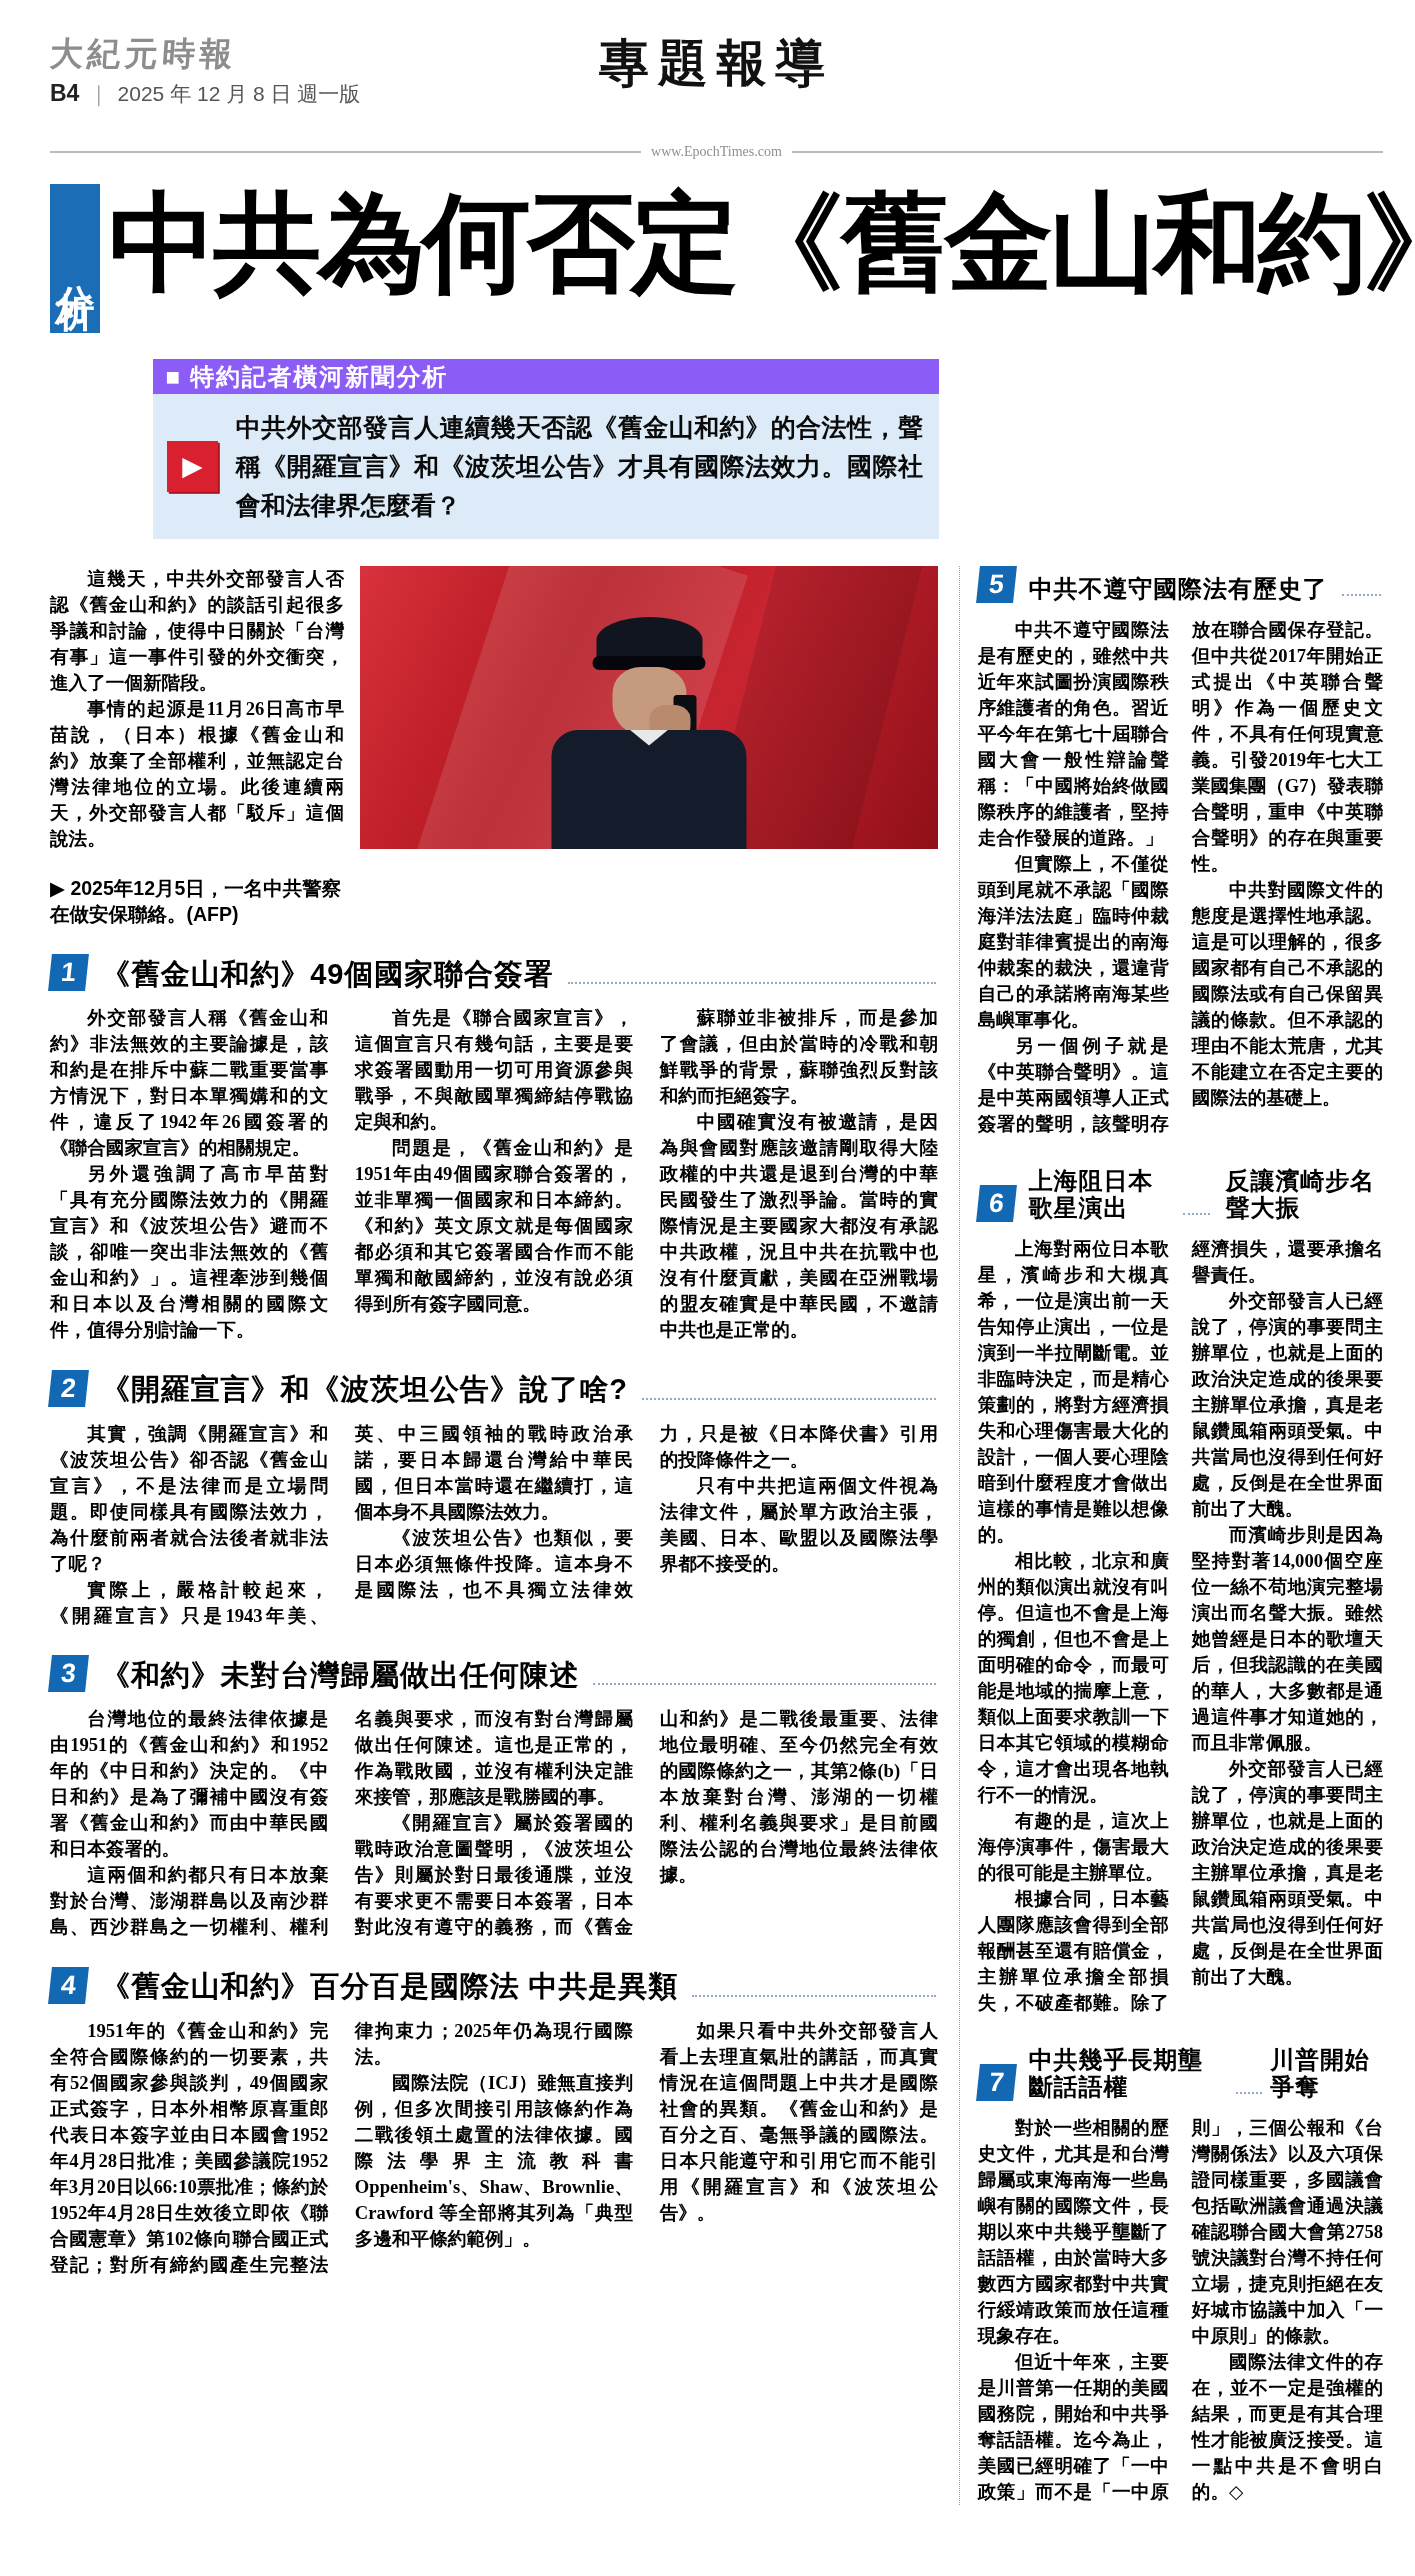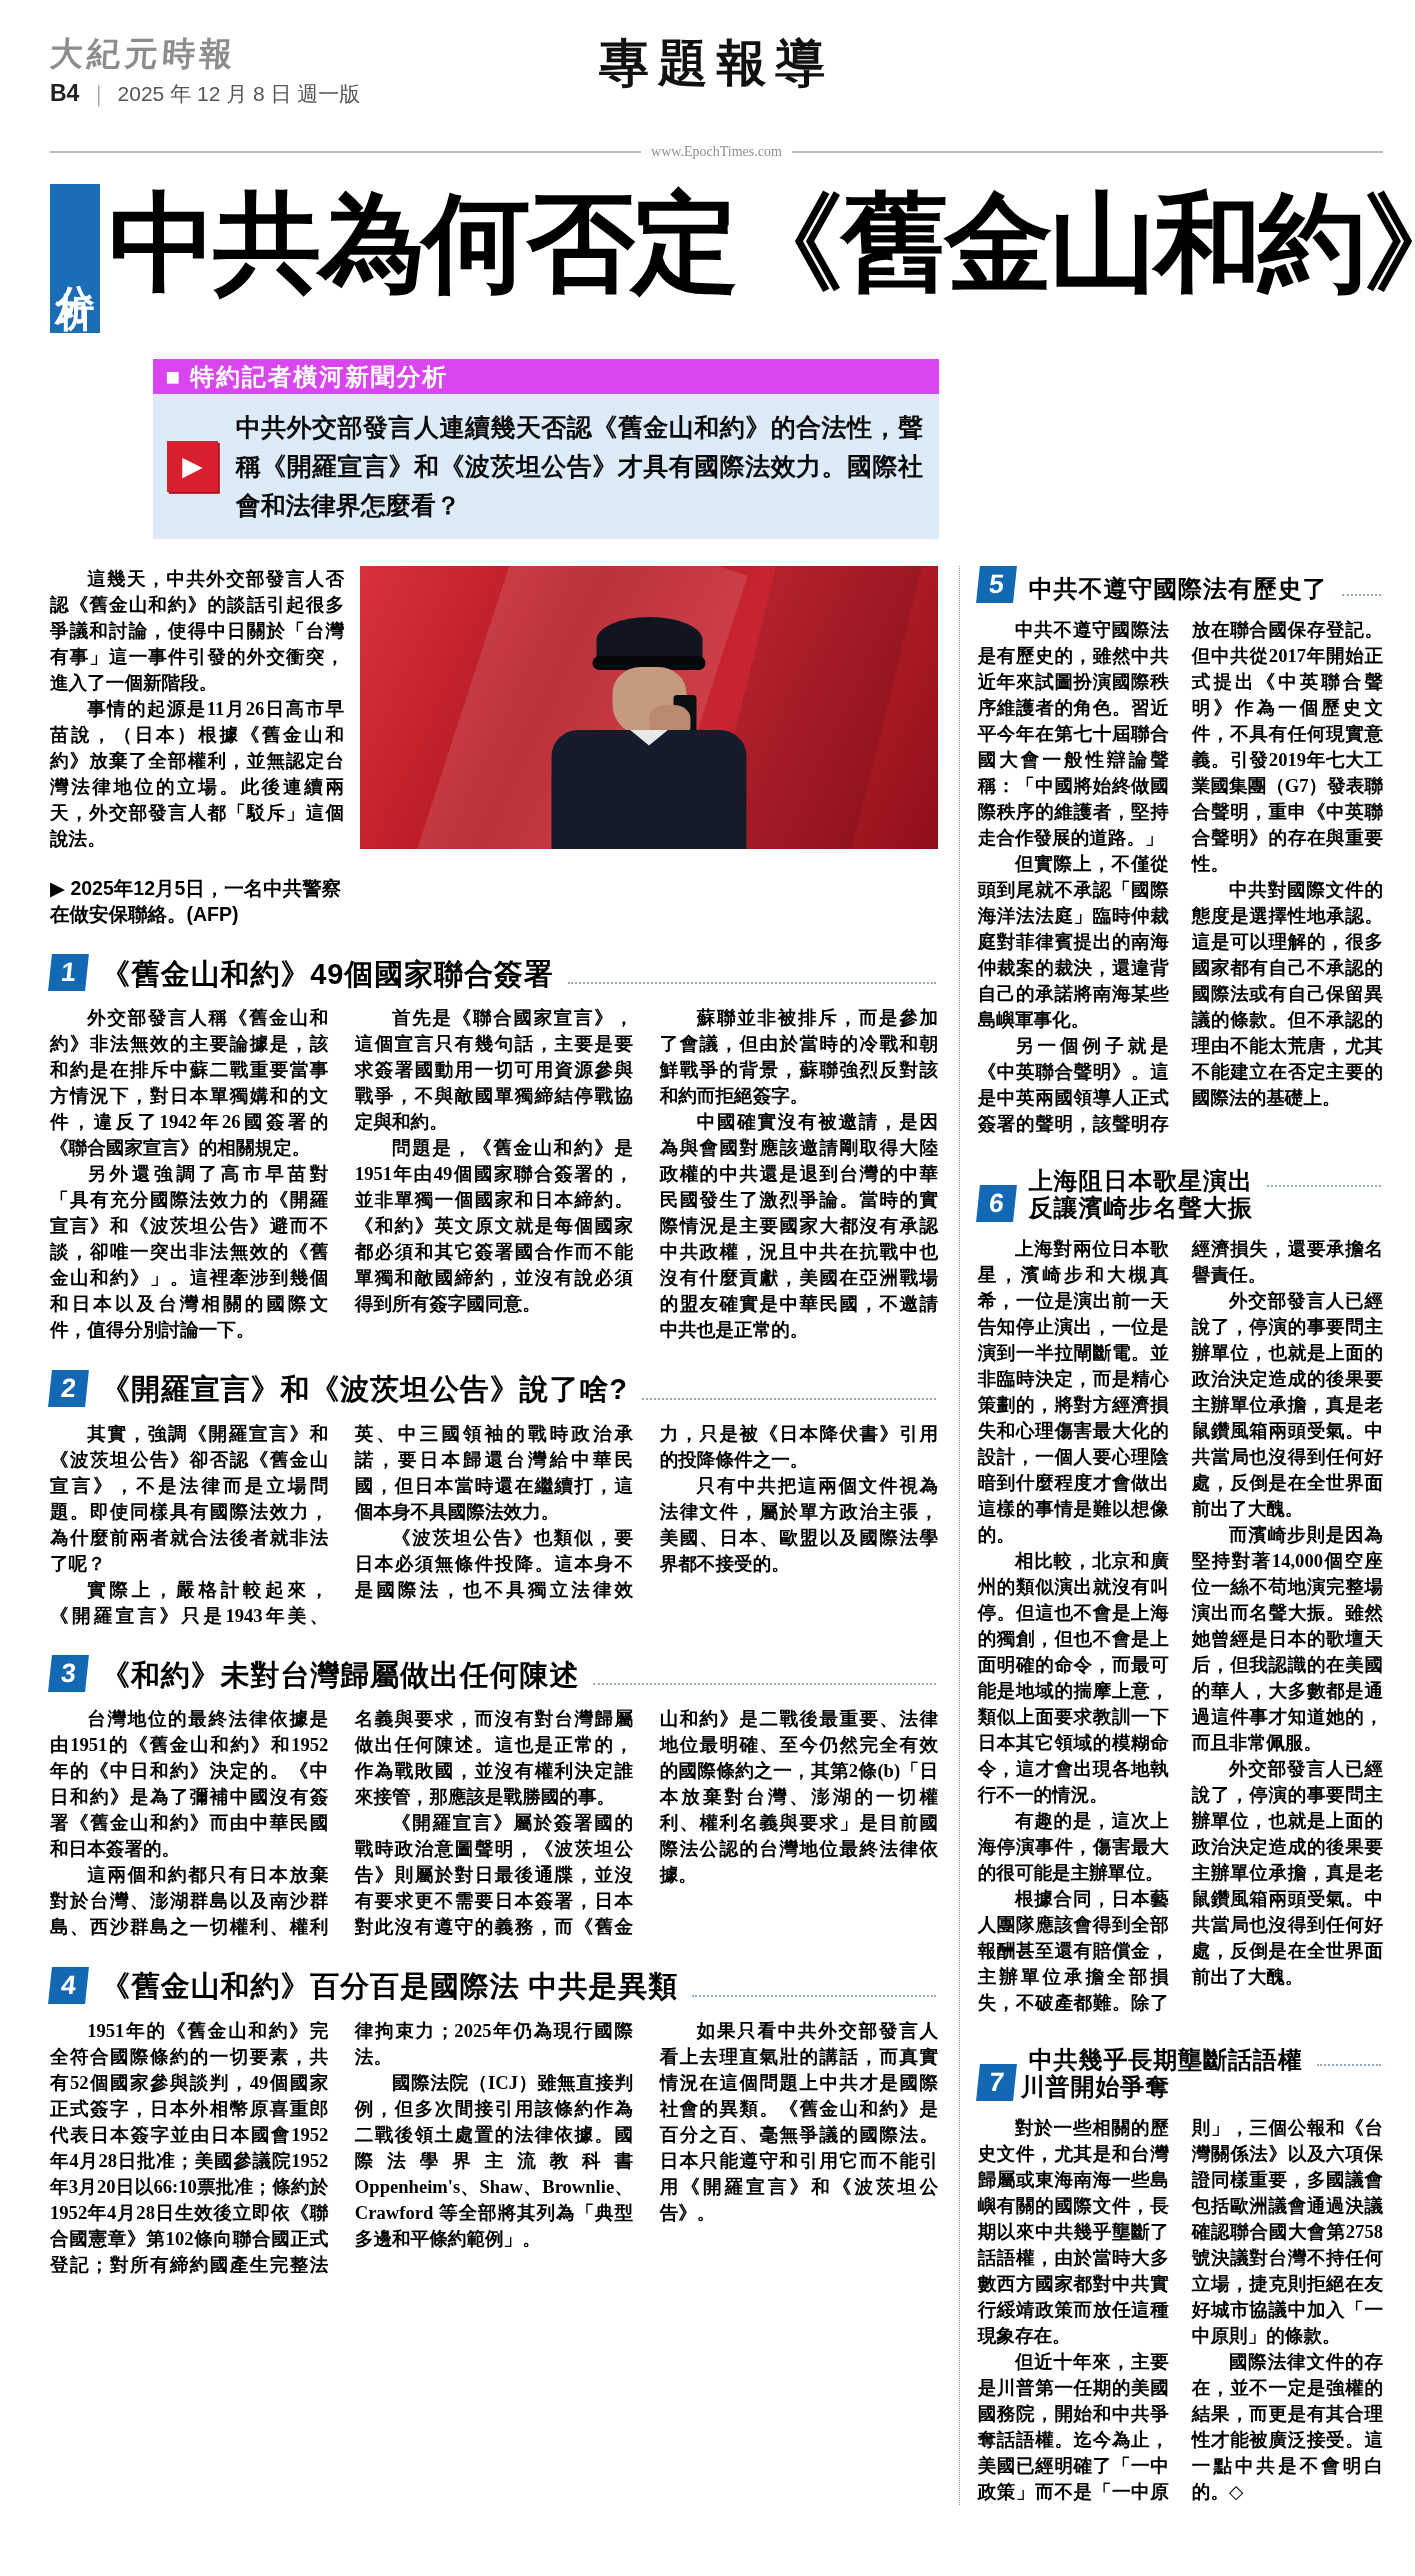--- a/index.html
+++ b/index.html
@@ -17,21 +17,21 @@
   .rule-row .rule{flex:1;border-top:2.7px solid #bcbcbc;}
   .rule-row .site{font:14px/1 "Liberation Serif",serif;color:#8f8f8f;padding:0 10.6px;}
   
   .headline-row{display:flex;align-items:flex-start;margin-top:25px;}
   .kicker{flex:none;width:50px;height:149px;background:#1b6db6;color:#fff;
         writing-mode:vertical-rl;text-orientation:upright;
         font:bold 39px/50px "Liberation Sans","DejaVu Sans",sans-serif;text-align:center;letter-spacing:7px;padding-top:5.3px;box-sizing:border-box;}
   h1.main-title{margin:-10.6px 0 0 8.8px;font:900 108px/1.28 "DejaVu Serif","Liberation Serif",serif;letter-spacing:-3.5px;white-space:nowrap;}
   
   .lead{margin:26.5px 0 0 103px;width:786px;}
-  .lead-bar{height:35px;background:#d946ef;color:#fff;display:flex;align-items:center;padding-left:12.4px;
+  .lead-bar{height:35px;background:#8b5cf6;color:#fff;display:flex;align-items:center;padding-left:12.4px;
         font:bold 24px/1 "Liberation Sans","DejaVu Sans",sans-serif;letter-spacing:1.8px;}
   .lead-box{background:#dcebf7;display:flex;align-items:center;padding:14px 16px 14px 14px;gap:17.7px;}
   .lead-icon{flex:none;width:51px;height:51px;background:#d8202e;color:#fff;display:flex;align-items:center;justify-content:center;
         font:bold 26.5px/1 "DejaVu Sans",sans-serif;box-shadow:1.8px 1.8px 0 #a8121e;}
   .lead-text{font:bold 25px/39px "Liberation Sans","DejaVu Sans",sans-serif;color:#0a0a0a;text-align:justify;}
   
   .main-flex{display:flex;margin-top:26.5px;}
   .left-main{width:888px;flex:none;}
   .right-rail{flex:1;margin-left:21px;border-left:1.8px dotted #999;padding-left:17.7px;}
   p{margin:0;text-indent:2em;text-align:justify;font-weight:bold;}
@@ -57,21 +57,21 @@
   .sec{margin-top:26.5px;}
   .sec-head{display:flex;align-items:flex-end;}
   .sec-num{flex:none;width:37px;height:37px;background:#1268b3;color:#fff;text-align:center;
         font:bold 26.5px/37px "Liberation Sans","DejaVu Sans",sans-serif;transform:skewX(-6deg);}
   .sec-head h2{margin:0 0 0 14px;font:bold 29px/1.15 "Liberation Sans","DejaVu Sans",sans-serif;white-space:nowrap;letter-spacing:0.9px;}
   .dotted{flex:1;border-bottom:2.7px dotted #94a9c2;margin:0 1.8px 7px 14px;min-width:26.5px;}
   .sec-body{margin-top:14px;}
   .cols3{column-count:3;column-gap:26.5px;}
   .cols2{column-count:2;column-gap:23px;}
   .right-rail .sec-head h2{font-size:24px;white-space:normal;}
-  .ttl2{display:flex;flex-direction:column;flex:1;}
+  .ttl2{display:flex;flex-direction:row;flex:1;}
   .ttl2 .l1row{display:flex;align-items:flex-end;}
   .right-rail .sec{margin-top:30px;}
   .right-rail .sec:first-child{margin-top:0;}
 </style>
 </head>
 <body>
 
 <div class="page">
 
   <div class="hdr">

